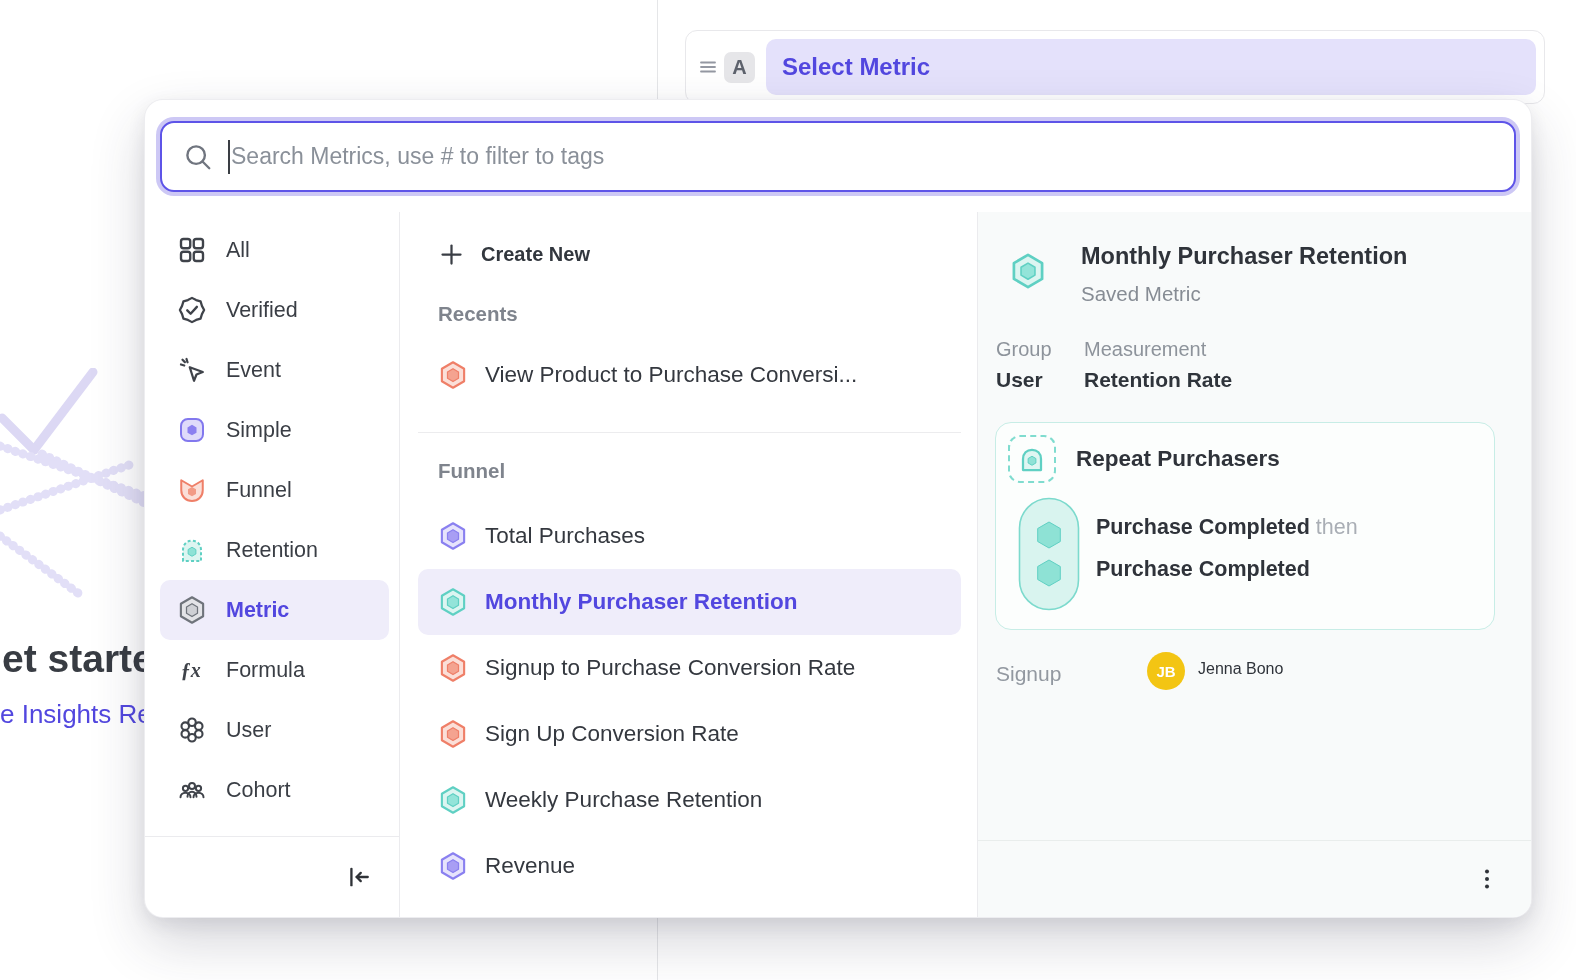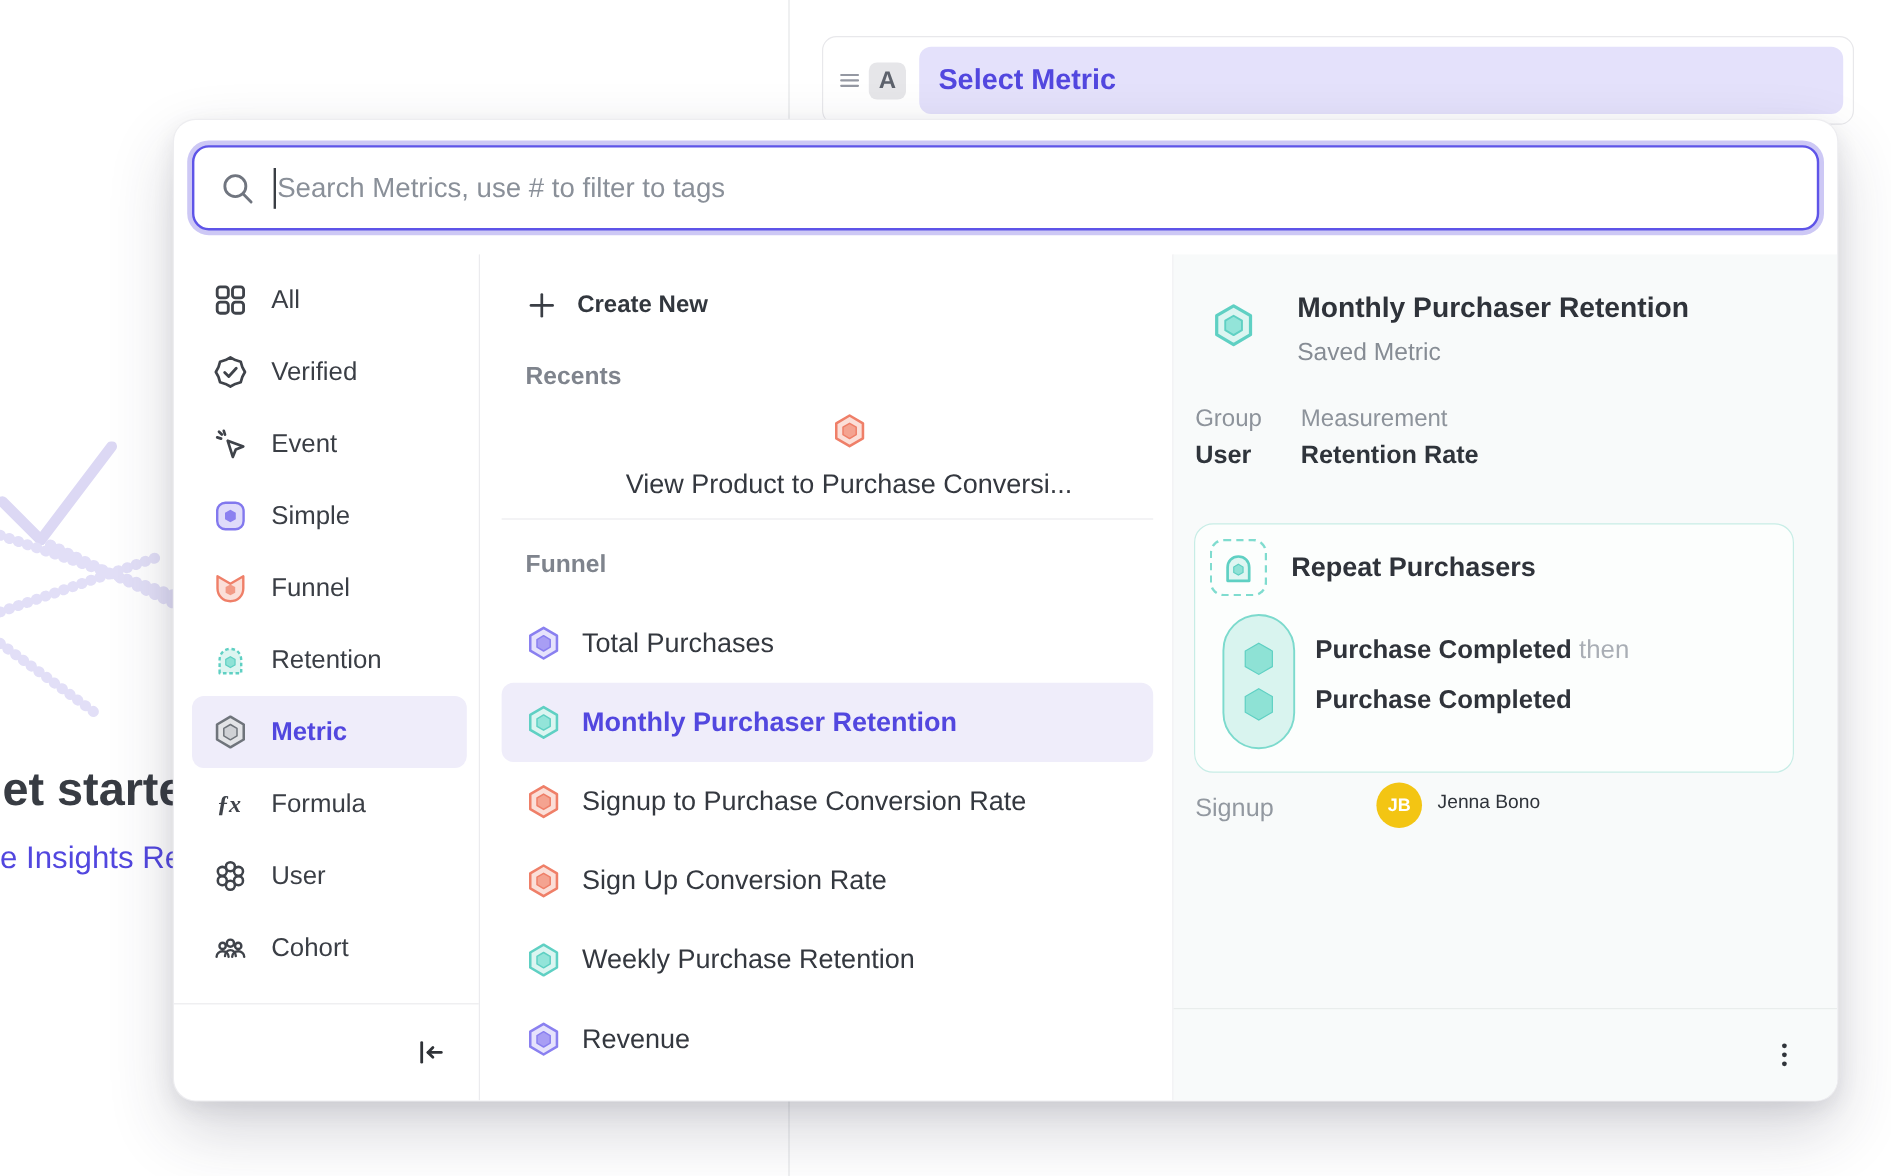--- a/index.html
+++ b/index.html
@@ -63,33 +63,33 @@
   .create-row .plus{width:27px;height:27px;color:#3A3E45;}
   .create-row span{font-size:20px;font-weight:600;color:var(--dark);}
   .mid-label{margin:18px 0 0 38px;font-size:20.5px;font-weight:600;color:var(--grey-label);height:28px;}
   .mid-label.metrics{margin-top:26px;}
   .item-row{height:66px;display:flex;align-items:center;gap:17px;padding-left:38px;cursor:pointer;}
   .item-row .icn{flex:0 0 auto;}
   .item-row .row-label{font-size:22.5px;font-weight:500;color:#34383F;white-space:nowrap;}
   .item-row.selected{margin:0 16px 0 18px;padding-left:20px;border-radius:10px;background:var(--accent-soft);}
   .item-row.selected .row-label{color:var(--accent);font-weight:600;}
   .recent-rows{margin-top:14px;}
-  .recent-rows .item-row{height:62px;flex-direction:column;}
+  .recent-rows .item-row{height:62px;}
   .mid-divider{height:1px;background:#ECECEE;margin:26px 16px 0 18px;}
   .metric-rows{margin-top:16px;}
 
   
   .col-right{flex:1;background:var(--panel);position:relative;}
   .rp-icon{position:absolute;left:31px;top:40px;width:38px;height:38px;}
   .rp-title{position:absolute;left:103px;top:31px;font-size:23.5px;font-weight:700;color:#2F333A;white-space:nowrap;}
   .rp-sub{position:absolute;left:103px;top:70px;font-size:20.5px;color:#868C94;}
   .meta-label{position:absolute;top:126px;font-size:20px;color:#8D939B;}
   .meta-value{position:absolute;top:156px;font-size:21px;font-weight:700;color:#2F343B;}
   .mx-group{left:18px;} .mx-meas{left:106px;}
-  .rp-card{position:absolute;left:17px;top:224px;width:500px;height:208px;background:#FCFEFD;
+  .rp-card{position:absolute;left:17px;top:210px;width:500px;height:208px;background:#FCFEFD;
     border:1.5px solid var(--card-border);border-radius:16px;}
   .card-dash{position:absolute;left:12px;top:12px;width:48px;height:48px;border:2px dashed #7FDCCF;
     border-radius:12px;display:flex;align-items:center;justify-content:center;}
   .card-dash .arch{width:30px;height:30px;}
   .card-title{position:absolute;left:80px;top:23px;font-size:22.5px;font-weight:700;color:#2F333A;}
   .card-capsule{position:absolute;left:22px;top:74px;width:62px;height:114px;}
   .step{position:absolute;left:100px;font-size:21.5px;font-weight:700;color:#2F333A;white-space:nowrap;}
   .step .conn{font-weight:400;color:#A9AEB5;}
   .step.s1{top:92px;} .step.s2{top:134px;}
   .rp-creator-label{position:absolute;left:18px;top:450px;font-size:21px;color:#9298A0;}

